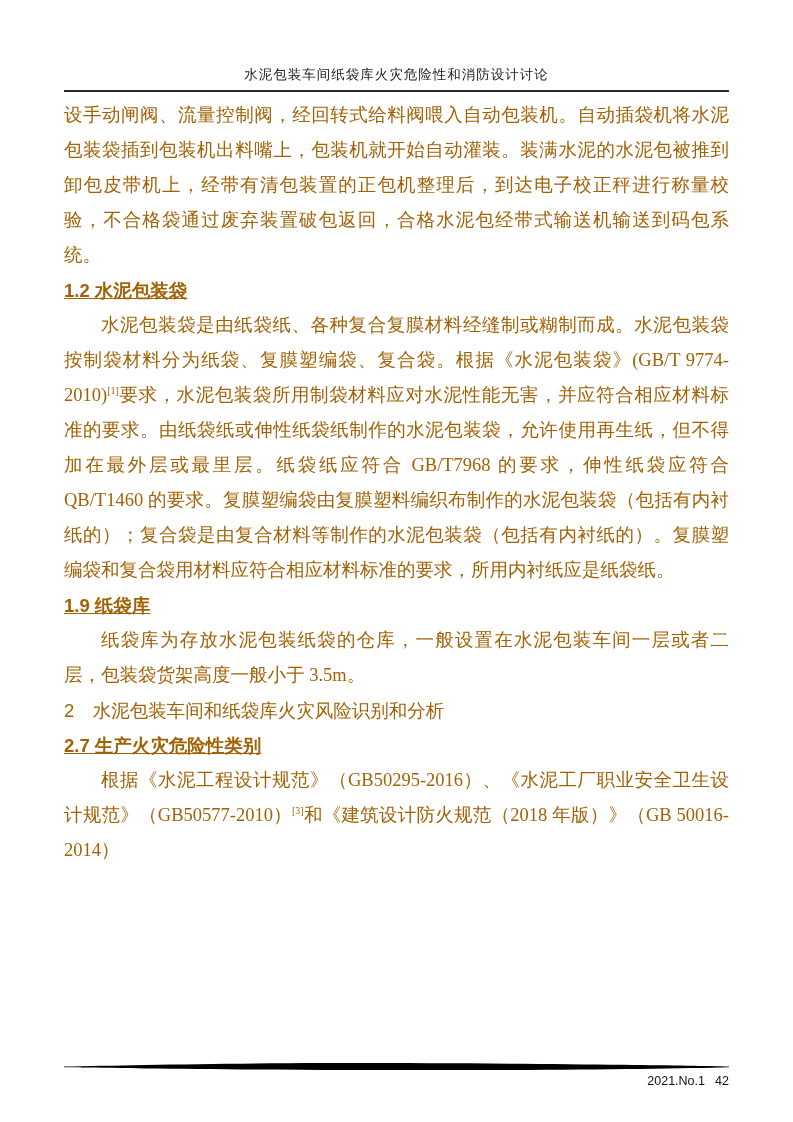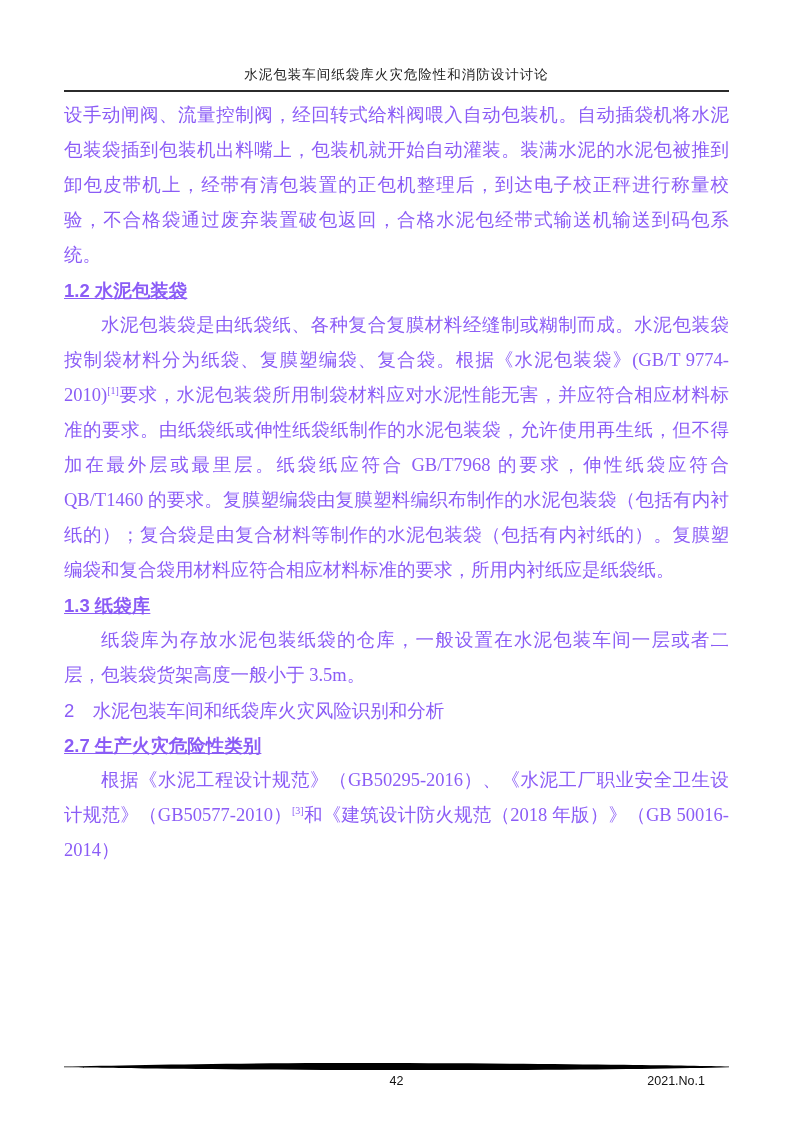--- a/index.html
+++ b/index.html
@@ -34,21 +34,21 @@
   }
 
   
   .doc-body { margin-top: 6px; }
 
   .doc-body p.block {
     margin: 0;
     font-size: 18.5px;
     line-height: 35px;
     text-align: justify;
-    color: #8b5cf6;
+    color: #a16207;
   }
   .doc-body .indent { text-indent: 2em; }
 
   .doc-body .h2 {
     font-family: "Liberation Sans", "DejaVu Sans", sans-serif;
     font-size: 19.5px;
     font-weight: 700;
     line-height: 37px;
     margin: 1px 0 0 0;
     color: #101010;
@@ -81,21 +81,21 @@
     position: relative;
     margin-top: 3px;
     height: 18px;
     font-family: "Liberation Sans", "DejaVu Sans", sans-serif;
     font-size: 12.5px;
     color: #111111;
   }
   .page-number {
     position: absolute;
     left: 0; right: 0;
-    text-align: center;
+    text-align: right;
   }
   .issue-label {
     position: absolute;
     right: 24px;
     top: 0;
   }
 </style>
 </head>
 <body>
 
@@ -104,21 +104,21 @@
 
     <div class="running-header">
       <div class="running-title">水泥包装车间纸袋库火灾危险性和消防设计讨论</div>
       <div class="header-rule"></div>
     </div>
 
     <div class="doc-body">
         <p class="block ">设手动闸阀、流量控制阀，经回转式给料阀喂入自动包装机。自动插袋机将水泥包装袋插到包装机出料嘴上，包装机就开始自动灌装。装满水泥的水泥包被推到卸包皮带机上，经带有清包装置的正包机整理后，到达电子校正秤进行称量校验，不合格袋通过废弃装置破包返回，合格水泥包经带式输送机输送到码包系统。</p>
         <p class="block h2">1.2 水泥包装袋</p>
         <p class="block indent">水泥包装袋是由纸袋纸、各种复合复膜材料经缝制或糊制而成。水泥包装袋按制袋材料分为纸袋、复膜塑编袋、复合袋。根据《水泥包装袋》(GB/T 9774-2010)<sup class="fn-ref">[1]</sup>要求，水泥包装袋所用制袋材料应对水泥性能无害，并应符合相应材料标准的要求。由纸袋纸或伸性纸袋纸制作的水泥包装袋，允许使用再生纸，但不得加在最外层或最里层。纸袋纸应符合 GB/T7968 的要求，伸性纸袋应符合 QB/T1460 的要求。复膜塑编袋由复膜塑料编织布制作的水泥包装袋（包括有内衬纸的）；复合袋是由复合材料等制作的水泥包装袋（包括有内衬纸的）。复膜塑编袋和复合袋用材料应符合相应材料标准的要求，所用内衬纸应是纸袋纸。</p>
-        <p class="block h2">1.3 纸袋库</p>
+        <p class="block h2">1.9 纸袋库</p>
         <p class="block indent">纸袋库为存放水泥包装纸袋的仓库，一般设置在水泥包装车间一层或者二层，包装袋货架高度一般小于 3.5m。</p>
         <p class="block h1">2　水泥包装车间和纸袋库火灾风险识别和分析</p>
         <p class="block h2">2.7 生产火灾危险性类别</p>
         <p class="block indent">根据《水泥工程设计规范》（GB50295-2016）、《水泥工厂职业安全卫生设计规范》（GB50577-2010）<sup class="fn-ref">[3]</sup>和《建筑设计防火规范（2018 年版）》（GB 50016-2014）</p>
       </div>
 
   </div>
 
   <div class="footer">
     <svg class="footer-rule-svg" viewBox="0 0 665 9" preserveAspectRatio="none" aria-hidden="true">

